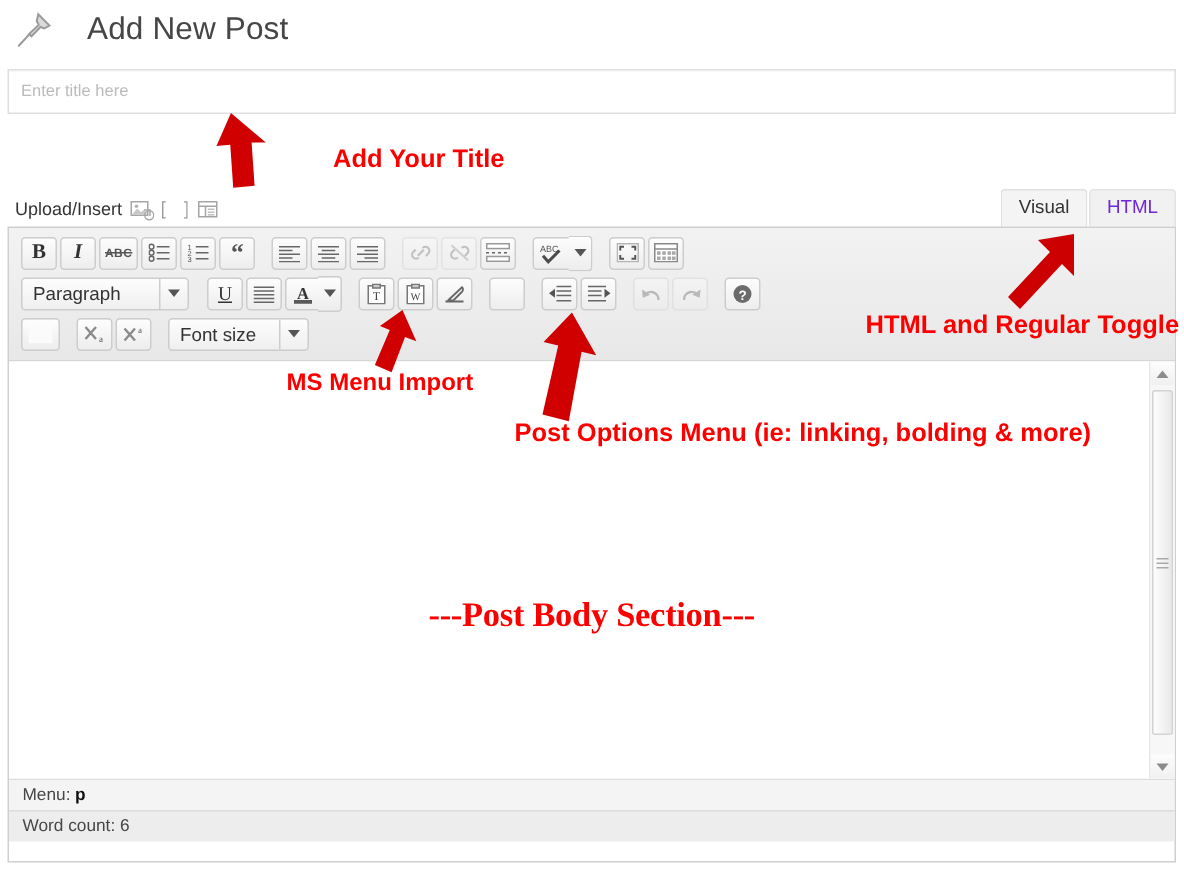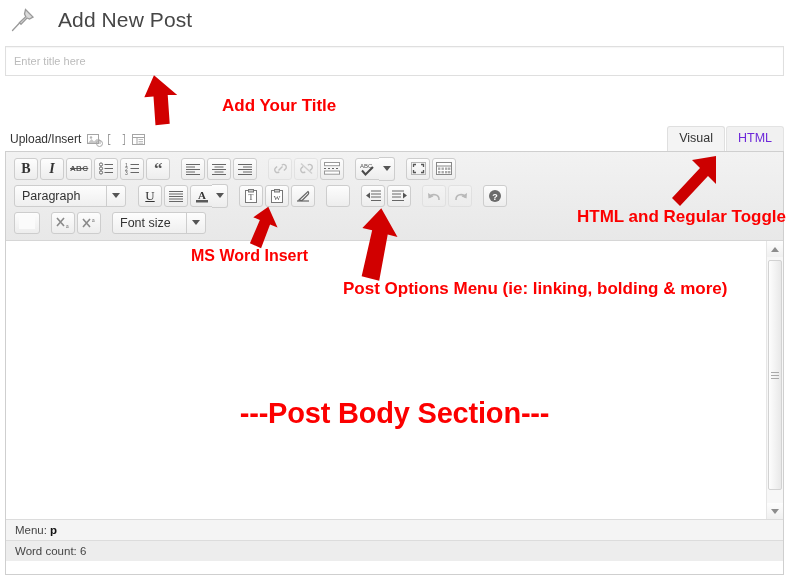--- a/index.html
+++ b/index.html
@@ -217,23 +217,24 @@
     inset: 0;
     right: 18px;
     background: #fff;
   }
   #post-body-label {
     position: absolute;
     left: 0; right: 0;
     top: 156px;
     text-align: center;
     color: #fc0000;
-    font-size: 29px;
+    font-size: 23px;
     font-weight: bold;
     letter-spacing: -0.2px;
+    font-family: Liberation Serif, serif;
   }
 
   
   #editor-scrollbar {
     position: absolute;
     top: 0; right: 0; bottom: 0;
     width: 17px;
     background: #fbfbfb;
     border-left: 1px solid #e6e6e6;
     box-sizing: border-box;
@@ -671,18 +672,18 @@
 <div class="anno-text" id="anno-title-text">Add Your Title</div>
 
 <svg class="anno-arrow" style="left:662px;top:152px;" width="64" height="62" viewBox="0 0 64 62">
   <path d="M54 4 L30 8 L38 16 L10 46 L18 54 L46 24 L54 32 Z" fill="#cc0000"></path>
 </svg>
 <div class="anno-text" id="anno-toggle-text">HTML and Regular Toggle</div>
 
 <svg class="anno-arrow" style="left:245px;top:204px;" width="40" height="46" viewBox="0 0 40 46">
   <path d="M18 2 L6 16 L13 17 L9 42 L21 44 L24 19 L32 20 Z" fill="#d10000" transform="rotate(14 18 24)"></path>
 </svg>
-<div class="anno-text" id="anno-word-text">MS Word Insert</div>
+<div class="anno-text" id="anno-word-text">MS Menu Import</div>
 
 <svg class="anno-arrow" style="left:352px;top:206px;" width="54" height="78" viewBox="0 0 54 78">
   <path d="M24 2 L8 24 L18 25 L14 72 L32 74 L34 27 L44 28 Z" fill="#d10000" transform="rotate(8 24 40)"></path>
 </svg>
 <div class="anno-text" id="anno-options-text">Post Options Menu (ie: linking, bolding &amp; more)</div>
 
 </body></html>

